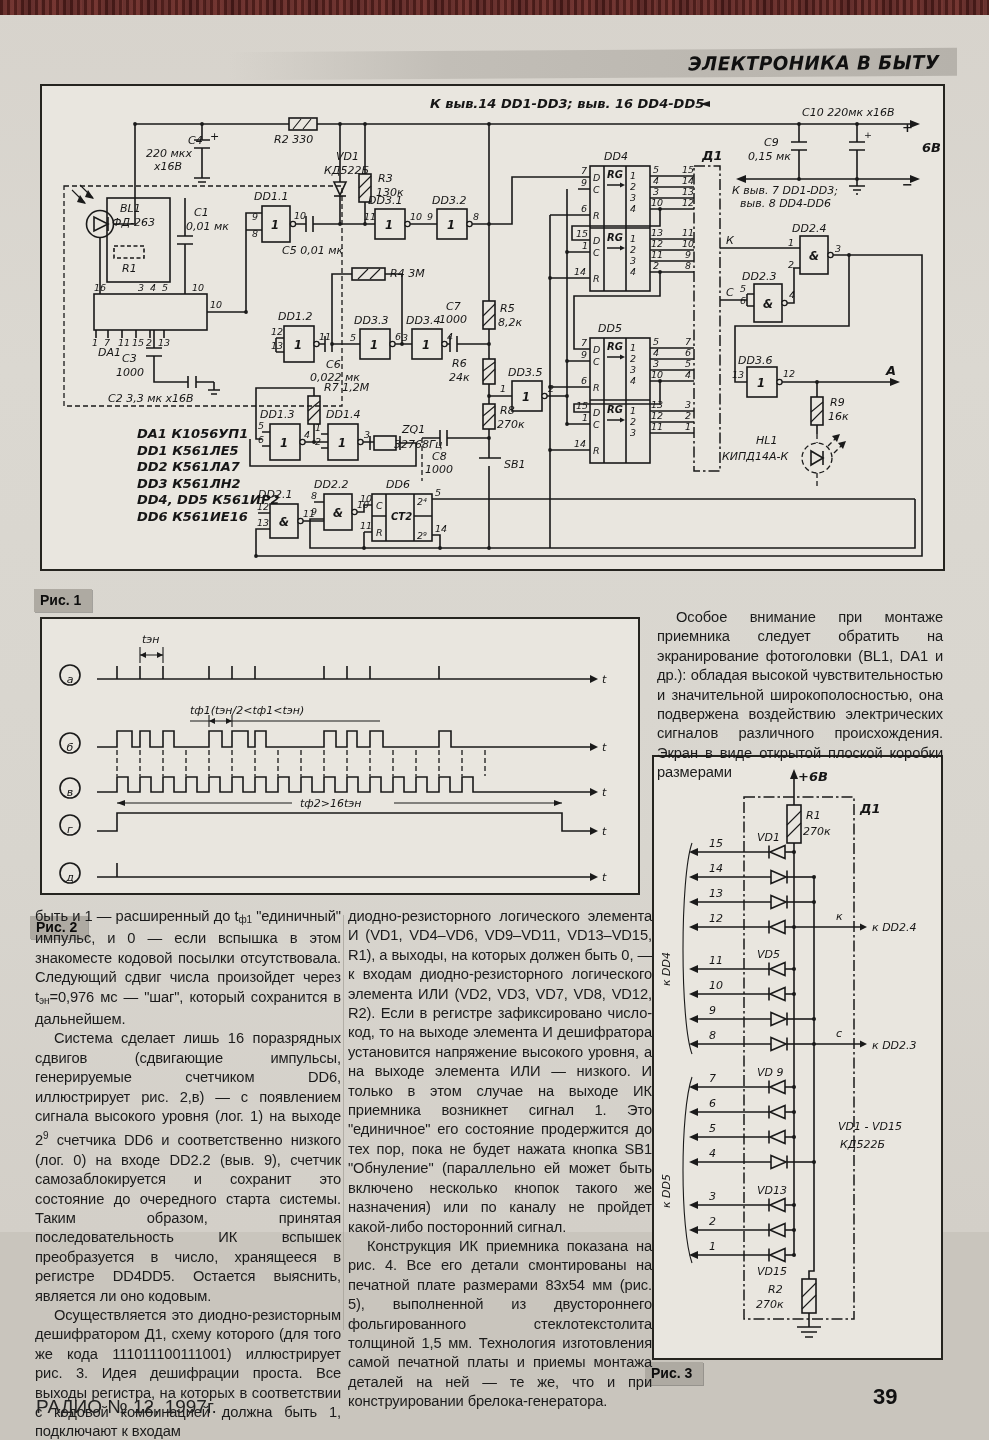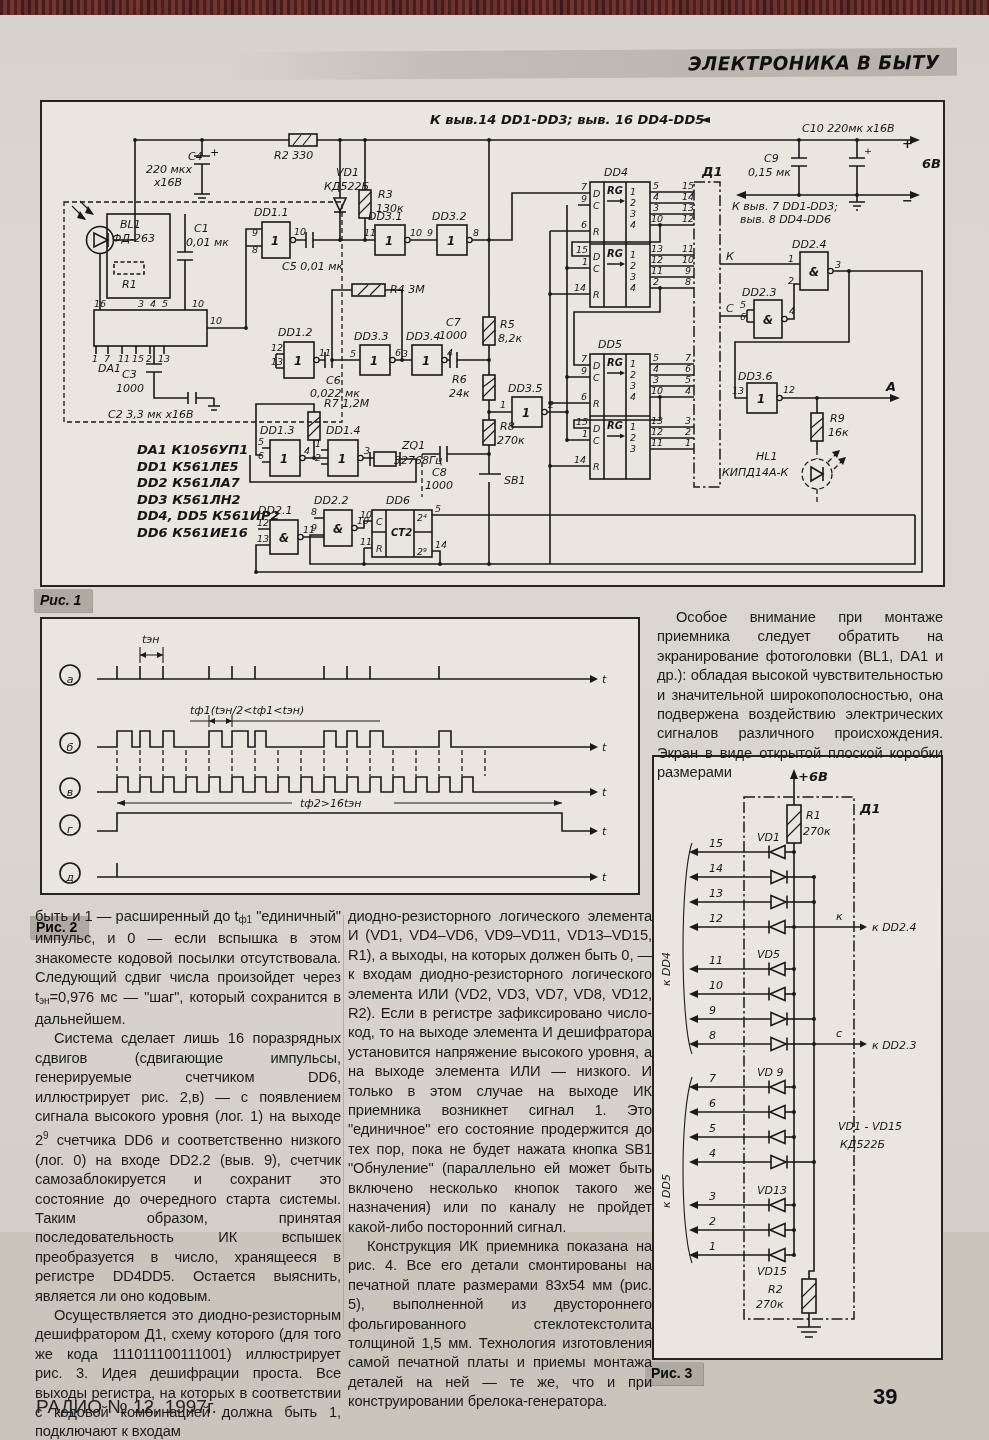--- a/index.html
+++ b/index.html
@@ -6,26 +6,26 @@
   body{width:989px;height:1440px;background:#c9c5bd;font-family:"Liberation Sans",sans-serif;position:relative;overflow:hidden;}
   .page{position:absolute;left:0;top:0;width:989px;height:1232px;background:linear-gradient(180deg,#d7d3cc 0%,#dbd8d1 30%,#d8d5ce 70%,#d3cfc8 100%);}
   .top-banner{position:absolute;left:0;top:0;width:989px;height:15px;
     background:repeating-linear-gradient(90deg,#5d2421 0px,#6d2b26 14px,#541f1d 27px,#6a2a26 41px);}
   .top-banner:after{content:"";position:absolute;inset:0;background:repeating-linear-gradient(90deg,rgba(0,0,0,.25) 0 3px,rgba(255,255,255,.06) 3px 7px);}
   .hdr-band{position:absolute;top:50px;left:228px;right:32px;height:28px;
     background:linear-gradient(90deg,rgba(196,192,185,0),#c2beb7 30%,#b6b2ab 100%);
     transform:skewY(-0.35deg);display:flex;align-items:center;justify-content:flex-end;padding-right:12px;box-sizing:border-box;}
   .hdr-title{font:italic 800 19px "DejaVu Sans",sans-serif;color:#101010;letter-spacing:.5px;transform:scaleX(.96);}
   .figbox{position:absolute;background:#e9e6df;border:2.2px solid #25241f;box-sizing:border-box;}
-  #fig1{left:40px;top:100px;width:905px;height:487px;}
+  #fig1{left:40px;top:84px;width:905px;height:487px;}
   #fig2{left:40px;top:617px;width:600px;height:278px;}
   #fig3{left:652px;top:755px;width:291px;height:605px;}
   svg{display:block;}
   .fig-caption{position:absolute;background:#aeaaa2;color:#0c0c0c;font:bold 14px/18px "Liberation Sans",sans-serif;padding:2px 11px 3px 6px;box-shadow:1px 1px 0 rgba(0,0,0,.25);}
-  #cap1{left:34px;top:589px;font-style:italic;}
+  #cap1{left:34px;top:589px;}
   #cap2{left:30px;top:916px;}
   #cap3{left:645px;top:1362px;}
   .col{position:absolute;color:#1b1b1b;font-size:14.7px;line-height:19.4px;text-align:justify;letter-spacing:-.1px;}
   #col-left{left:35px;top:907px;width:306px;}
   #col-mid{left:348px;top:907px;width:304px;}
   #col-right{left:657px;top:608px;width:286px;}
   .para{margin:0;}
   .para.ind{text-indent:19px;}
   .para sub,.para sup{font-size:68%;}
   .para sub{vertical-align:-0.2em;}

